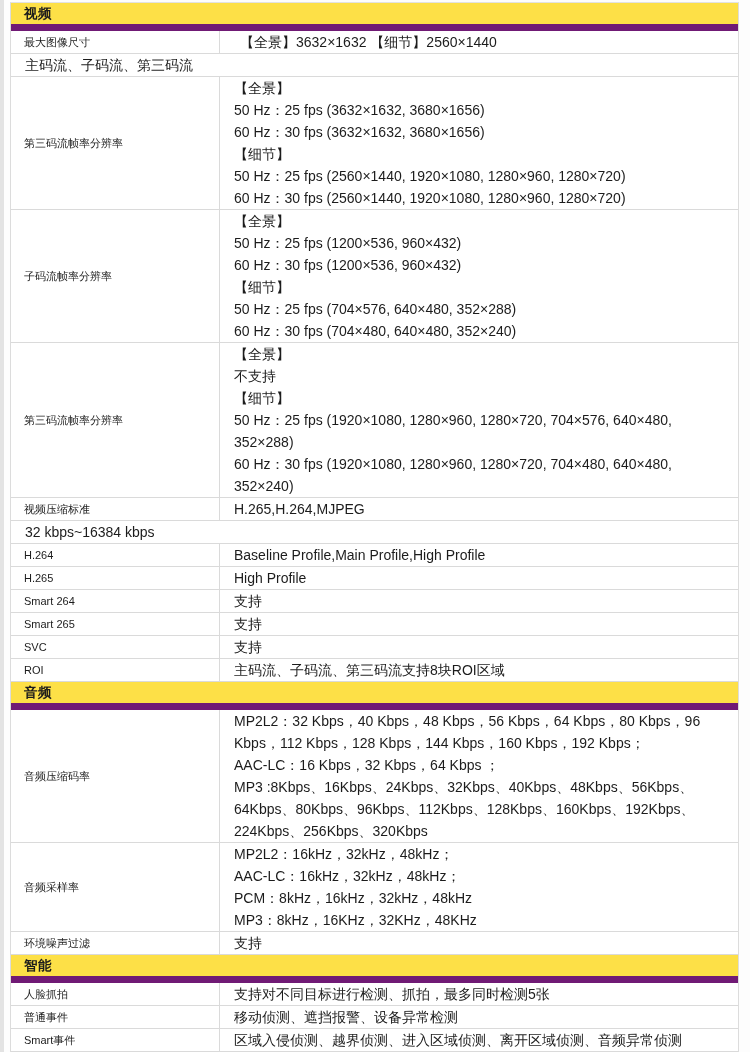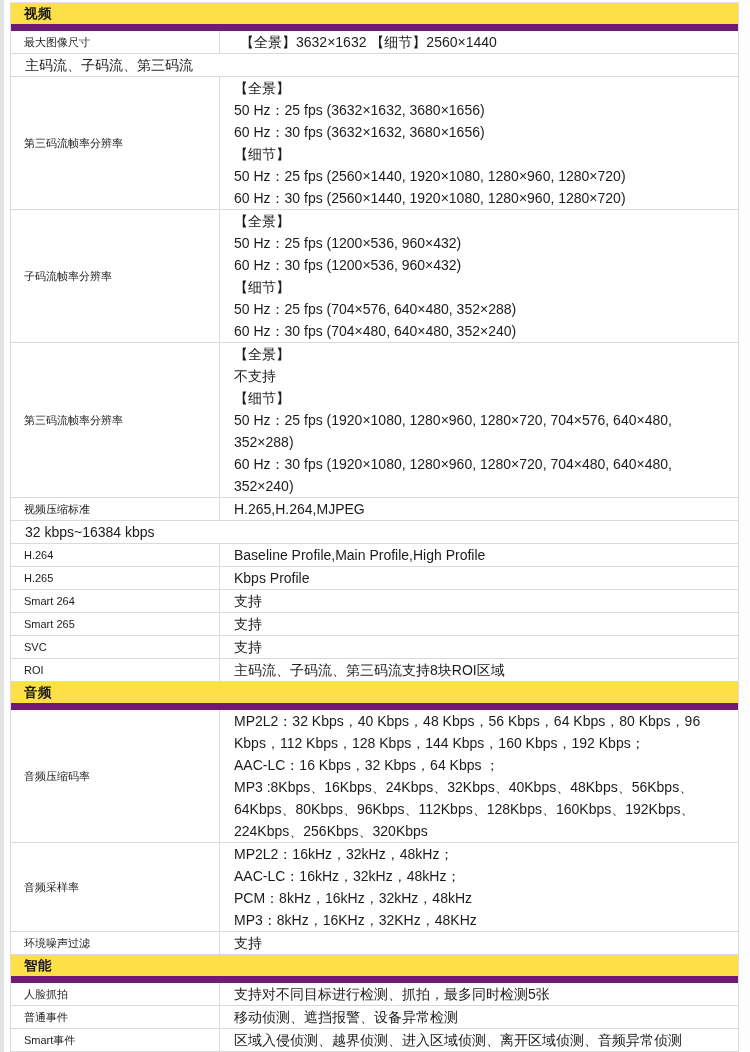--- a/index.html
+++ b/index.html
@@ -147,21 +147,21 @@
         </div>
         <div class="cell-value">
           <div class="vline">Baseline Profile,Main Profile,High Profile</div>
         </div>
       </div>
       <div class="row single">
         <div class="cell-label">
           <span>H.265</span>
         </div>
         <div class="cell-value">
-          <div class="vline">Kbps Profile</div>
+          <div class="vline">High Profile</div>
         </div>
       </div>
       <div class="row single">
         <div class="cell-label">
           <span>Smart 264</span>
         </div>
         <div class="cell-value">
           <div class="vline">支持</div>
         </div>
       </div>

